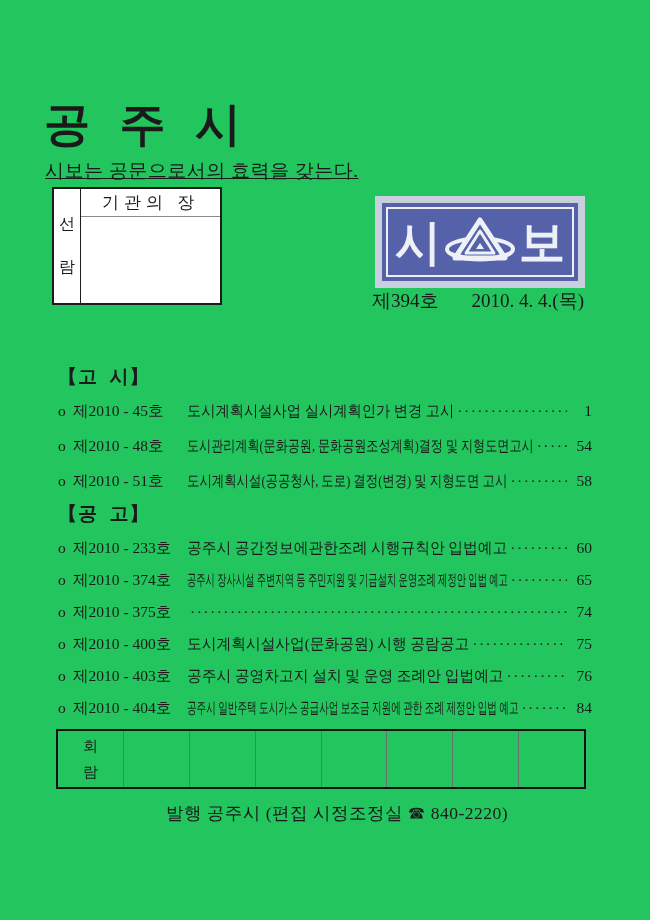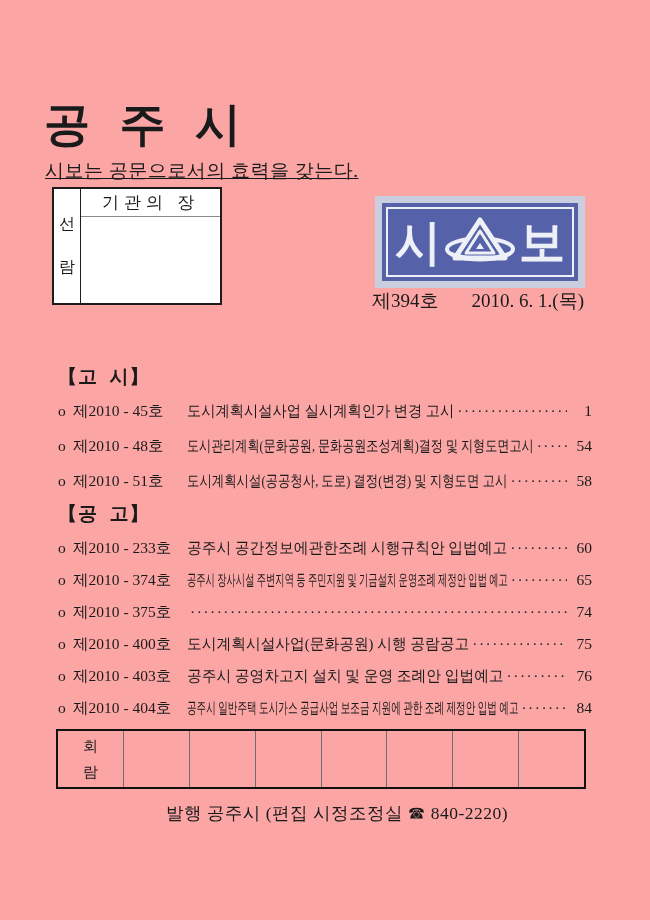--- a/index.html
+++ b/index.html
@@ -1,17 +1,17 @@
 <!DOCTYPE html>
 <html><head>
 <meta charset="utf-8">
 <style>
   html,body{margin:0;padding:0;background:#ffffff;}
   body{width:650px;height:920px;font-family:"Liberation Serif","DejaVu Serif",serif;color:#1a1a1a;}
-  .page{position:relative;width:650px;height:920px;background:#fca5a5;overflow:hidden;}
+  .page{position:relative;width:650px;height:920px;background:#22c55e;overflow:hidden;}
 
   .title{position:absolute;left:44px;top:94px;font-size:46px;font-weight:600;letter-spacing:9px;white-space:pre;}
   .subtitle{position:absolute;left:45px;top:158px;font-size:19px;letter-spacing:0.5px;white-space:pre;text-decoration:underline;}
 
   
   .approval{position:absolute;left:52px;top:187px;width:170px;height:118px;border:2px solid #1c1c1c;display:flex;box-sizing:border-box;background:#fff;}
   .approval-side{width:26px;border-right:1.5px solid #1c1c1c;display:flex;flex-direction:column;justify-content:space-evenly;align-items:center;font-size:16px;padding:4px 0;}
   .approval-main{flex:1;display:flex;flex-direction:column;}
   .approval-header{height:27px;border-bottom:1px solid #8a8a8a;display:flex;align-items:center;justify-content:center;font-size:17px;letter-spacing:5px;white-space:pre;}
   .approval-body{flex:1;}
@@ -74,21 +74,21 @@
         <path d="M39 15 L53 37 L25 37 Z" fill="none" stroke="#eef0f8" stroke-width="3" stroke-linejoin="round"></path>
         <path d="M39 27 L43 33 L35 33 Z" fill="#eef0f8"></path>
         <path d="M10 38 Q39 48 68 38" fill="none" stroke="#eef0f8" stroke-width="4"></path>
       </svg>
       <span class="logo-char" id="logo-right" style="color: rgb(238, 240, 248);">보</span>
     </div>
   </div>
 
   <div class="issue">
     <span>제394호</span>
-    <span>2010. 6. 1.(목)</span>
+    <span>2010. 4. 4.(목)</span>
   </div>
 
   <div class="section sec-gosi">
     <div class="sec-heading">【고  시】</div>
     <div>
         <div class="toc-row"><span class="toc-bullet">o</span><span class="toc-no">제2010 - 45호</span><span class="toc-title" style="display: inline-block; transform: scaleX(0.92); transform-origin: left center; margin-right: -23.28px;">도시계획시설사업 실시계획인가 변경 고시</span><span class="toc-dots">··························································································</span><span class="toc-page">1</span></div>
         <div class="toc-row"><span class="toc-bullet">o</span><span class="toc-no">제2010 - 48호</span><span class="toc-title" style="display: inline-block; transform: scaleX(0.78); transform-origin: left center; margin-right: -97.68px;">도시관리계획(문화공원, 문화공원조성계획)결정 및 지형도면고시</span><span class="toc-dots">··························································································</span><span class="toc-page">54</span></div>
         <div class="toc-row"><span class="toc-bullet">o</span><span class="toc-no">제2010 - 51호</span><span class="toc-title" style="display: inline-block; transform: scaleX(0.8); transform-origin: left center; margin-right: -80px;">도시계획시설(공공청사, 도로) 결정(변경) 및 지형도면 고시</span><span class="toc-dots">··························································································</span><span class="toc-page">58</span></div>
       </div>
   </div>

